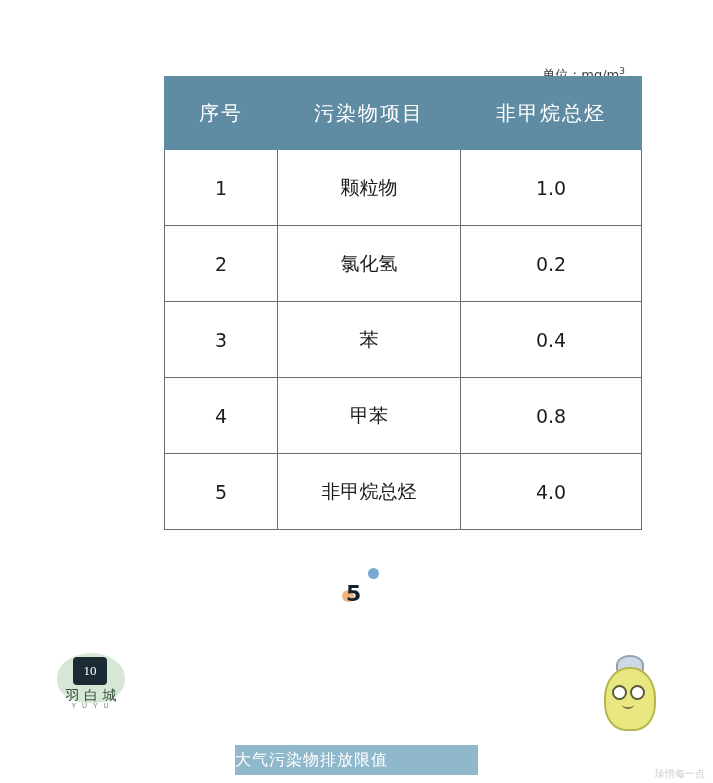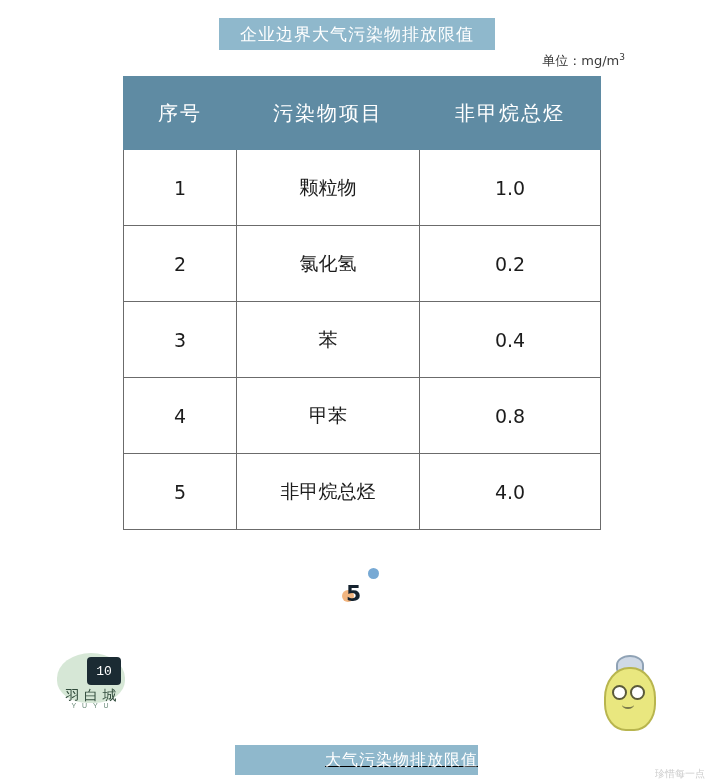--- a/index.html
+++ b/index.html
@@ -36,40 +36,41 @@
     color: #ffffff;
     font-size: 17px;
     letter-spacing: 1px;
     font-family: "DejaVu Sans", "Liberation Sans", sans-serif;
   }
 
   
   .unit-note {
     position: absolute;
     right: 88px;
-    top: 52px;
+    top: 66px;
     font-size: 13px;
     color: #3a3a3a;
     font-family: "DejaVu Sans", "Liberation Sans", sans-serif;
   }
   .unit-note sup {
     font-size: 9px;
   }
 
   
   .table-wrap {
     position: absolute;
     left: 123px;
     top: 76px;
     width: 468px;
   }
   table.limits {
     border-collapse: collapse;
     width: 468px;
     table-layout: fixed;
+    margin-left: 41px;
   }
   table.limits th, table.limits td {
     border: 1px solid #6b6b6b;
     text-align: center;
     font-family: "DejaVu Sans", "Liberation Sans", sans-serif;
   }
   table.limits thead th {
     background: #5f8ba3;
     color: #ffffff;
     font-size: 20px;
@@ -142,22 +143,21 @@
   
   .bottom-banner {
     position: absolute;
     left: 235px;
     top: 745px;
     width: 243px;
     height: 30px;
     background: #8fb8cc;
     display: flex;
     align-items: center;
-    justify-content: flex-end;
-    text-decoration: underline;
+    justify-content: flex-start;
   }
   .bottom-banner-text {
     color: #ffffff;
     font-size: 16px;
     letter-spacing: 1px;
     font-family: "DejaVu Sans", "Liberation Sans", sans-serif;
   }
 
   
   .left-logo {
@@ -183,22 +183,21 @@
     top: 4px;
     width: 34px;
     height: 28px;
     background: #1b2b33;
     border-radius: 4px;
     color: #ffffff;
     font-size: 13px;
     display: flex;
     align-items: center;
     justify-content: center;
-    font-family: Liberation Mono, monospace;
-    margin-left: 14px;
+    font-family: Liberation Serif, serif;
   }
   .left-logo .logo-text {
     position: absolute;
     left: 4px;
     top: 34px;
     width: 60px;
     text-align: center;
     font-size: 14px;
     color: #2f4a3a;
     font-family: "DejaVu Sans", "Liberation Sans", sans-serif;
@@ -273,23 +272,20 @@
     color: #cccccc;
     font-family: "DejaVu Sans", "Liberation Sans", sans-serif;
     margin-top: 11px;
   }
 </style>
 </head>
 <body>
 
 <div class="page">
 
-  <div class="top-banner">
-    <span class="top-banner-text">企业边界大气污染物排放限值</span>
-  </div>
 
   <div class="unit-note">
     <span>单位：</span><span>mg/m</span><sup>3</sup>
   </div>
 
   <div class="table-wrap">
     <table class="limits">
       <thead>
         <tr>
           <th class="col-no">序号</th>

